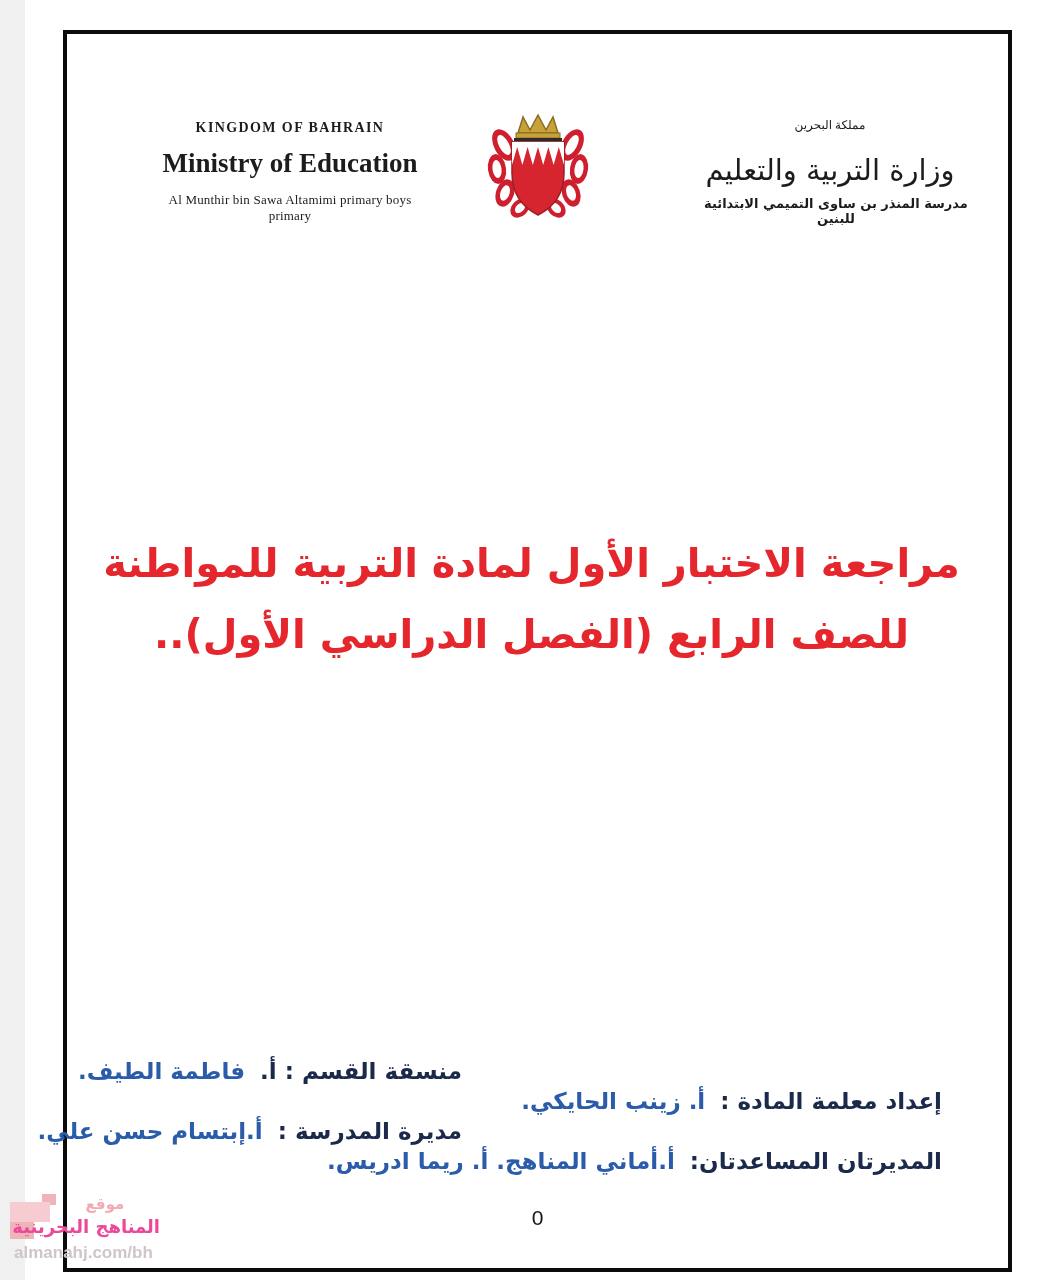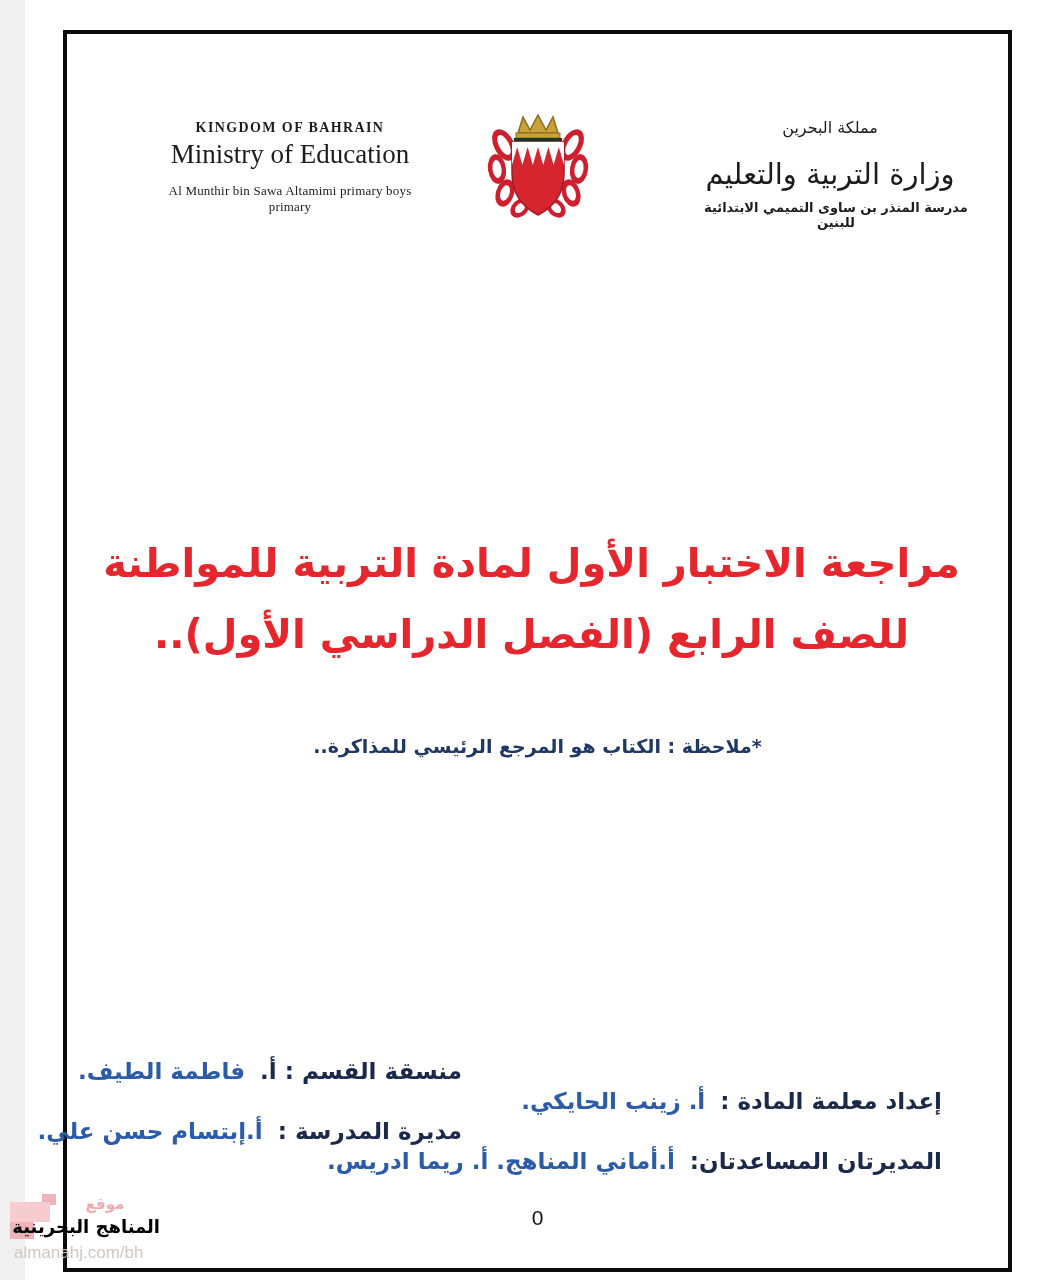--- a/index.html
+++ b/index.html
@@ -11,28 +11,28 @@
   .page{
     position:absolute;left:63px;top:30px;width:949px;height:1242px;
     border:4px solid #0b0b0b;box-sizing:border-box;background:#fff;
   }
   
   .header-en{
     position:absolute;left:93px;top:86px;width:260px;text-align:center;
     color:#1c1c1c;font-family:"Liberation Serif", serif;
   }
   .header-en .kingdom{font-size:14px;font-weight:700;letter-spacing:1.4px;}
-  .header-en .ministry{font-size:27px;margin-top:3px;}
+  .header-en .ministry{font-size:27px;margin-top:12px;font-weight:bold;}
   .header-en .school{font-size:13px;margin-top:13px;letter-spacing:.2px;}
   .emblem{position:absolute;left:411px;top:74px;width:120px;height:114px;}
   .header-ar{
     position:absolute;left:608px;top:84px;width:310px;text-align:center;
     color:#1c1c1c;direction:rtl;
   }
-  .header-ar .kingdom{font-size:16px;}
+  .header-ar .kingdom{font-size:12px;font-family:Liberation Serif, serif;}
   .header-ar .ministry{font-size:29px;margin-top:20px;}
   .header-ar .school{font-size:13px;font-weight:700;margin-top:9px;margin-left:12px;}
   
   .main-title{
     position:absolute;left:0;right:12px;top:494px;text-align:center;direction:rtl;
     font-weight:700;font-size:40px;line-height:71px;color:#e5262d;
   }
   .note-line{
     position:absolute;left:0;right:0;top:701px;text-align:center;direction:rtl;
     font-weight:700;font-size:19px;color:#1f3864;
@@ -50,23 +50,23 @@
   }
   
   .watermark{position:absolute;left:0;top:1190px;width:200px;height:90px;z-index:5;}
   .wm-sq{position:absolute;}
   .wm-sq-a{left:42px;top:4px;width:14px;height:11px;background:#efb3ba;}
   .wm-sq-b{left:10px;top:12px;width:40px;height:20px;background:#f6ccd1;}
   .wm-sq-c{left:10px;top:32px;width:24px;height:17px;background:#efb3ba;}
   .wm-word{position:absolute;left:60px;top:5px;width:90px;text-align:center;
     font-size:15px;font-weight:700;color:#f3a8b0;direction:rtl;}
   .wm-title{position:absolute;left:30px;top:26px;width:130px;text-align:center;
-    font-size:18px;font-weight:700;color:#000000;direction:rtl;white-space:nowrap;}
+    font-size:18px;font-weight:700;color:#ec4899;direction:rtl;white-space:nowrap;}
   .wm-url{position:absolute;left:14px;top:53px;font-size:17px;color:#cfc6c6;
-    font-family:"Liberation Sans", sans-serif;}
+    font-family:"Liberation Sans", sans-serif;font-weight:bold;}
 </style>
 </head>
 <body>
 
 <div class="scan-edge"></div>
 
 <div class="page">
 
   <div class="header-en">
     <div class="kingdom">KINGDOM OF BAHRAIN</div>
@@ -114,21 +114,20 @@
     <div class="kingdom">مملكة البحرين</div>
     <div class="ministry">وزارة التربية والتعليم</div>
     <div class="school">مدرسة المنذر بن ساوى التميمي الابتدائية للبنين</div>
   </div>
 
   <div class="main-title" dir="rtl">
     <div>مراجعة الاختبار الأول لمادة التربية للمواطنة</div>
     <div>للصف الرابع (الفصل الدراسي الأول)..</div>
   </div>
 
-  <div class="note-line" dir="rtl">*ملاحظة : الكتاب هو المرجع الرئيسي للمذاكرة..</div>
 
   <div class="credits-right" dir="rtl">
     <div class="credit-row">
       <span class="credit-label">إعداد معلمة المادة :</span>
       <span class="credit-name">أ. زينب الحايكي.</span>
     </div>
     <div class="credit-row">
       <span class="credit-label">المديرتان المساعدتان:</span>
       <span class="credit-name">أ.أماني المناهج.  أ. ريما ادريس.</span>
     </div>

